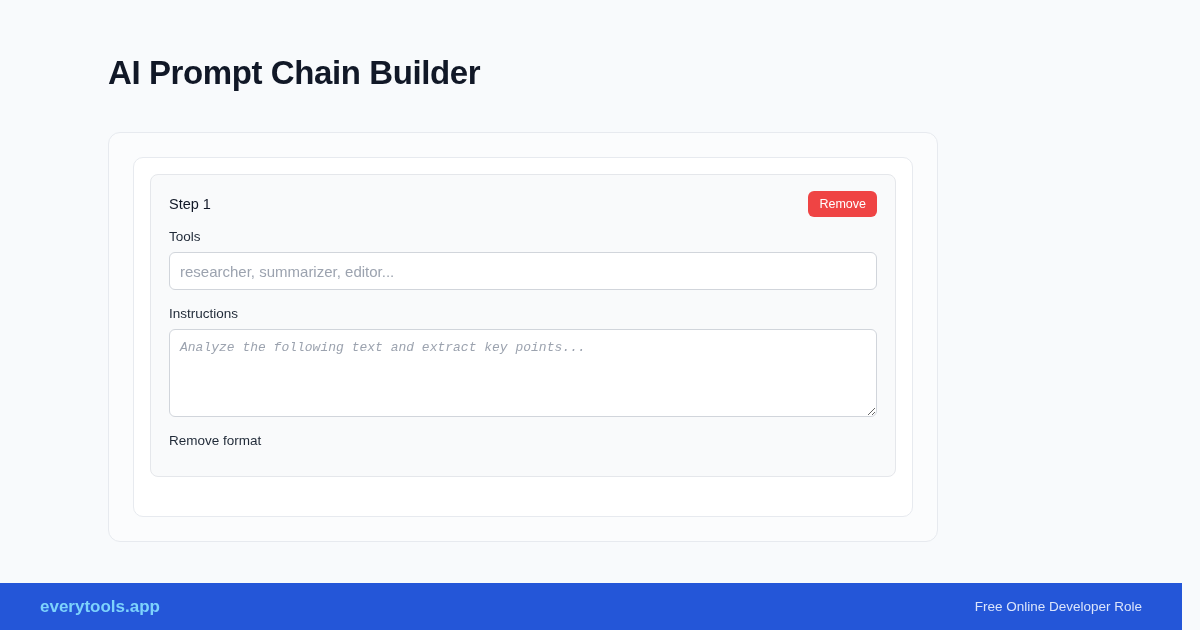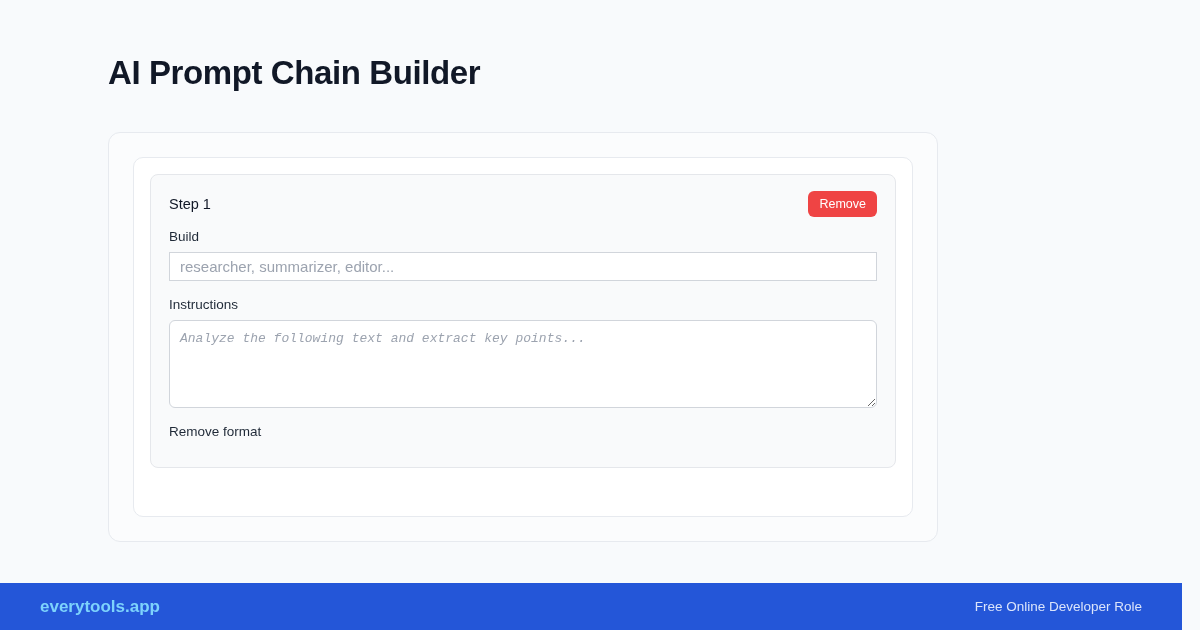--- a/index.html
+++ b/index.html
@@ -111,23 +111,23 @@
     color: #1f2937;
     margin: 0 0 8px 0;
   }
 
   .field-group { margin-bottom: 16px; }
   .field-group:last-child { margin-bottom: 0; }
 
   .text-input {
     display: block;
     width: 100%;
-    height: 29px;
+    height: 38px;
     border: 1px solid #d1d5db;
-    border-radius: 0;
+    border-radius: 6px;
     background: #ffffff;
     padding: 0 10px;
     font-family: "Liberation Sans", sans-serif;
     font-size: 15px;
     color: #111827;
     outline: none;
   }
   .text-input::placeholder { color: #9ca3af; }
 
   .textarea-input {
@@ -184,21 +184,21 @@
       <div class="inner-card">
 
         <div class="step-card">
 
           <div class="step-header">
             <span class="step-title">Step 1</span>
             <button class="remove-btn">Remove</button>
           </div>
 
           <div class="field-group">
-            <label class="field-label">Build</label>
+            <label class="field-label">Tools</label>
             <input class="text-input" type="text" placeholder="researcher, summarizer, editor..." style="">
           </div>
 
           <div class="field-group">
             <label class="field-label">Instructions</label>
             <textarea class="textarea-input" placeholder="Analyze the following text and extract key points..." style=""></textarea>
           </div>
 
           <div class="field-group">
             <label class="field-label">Remove format</label>

